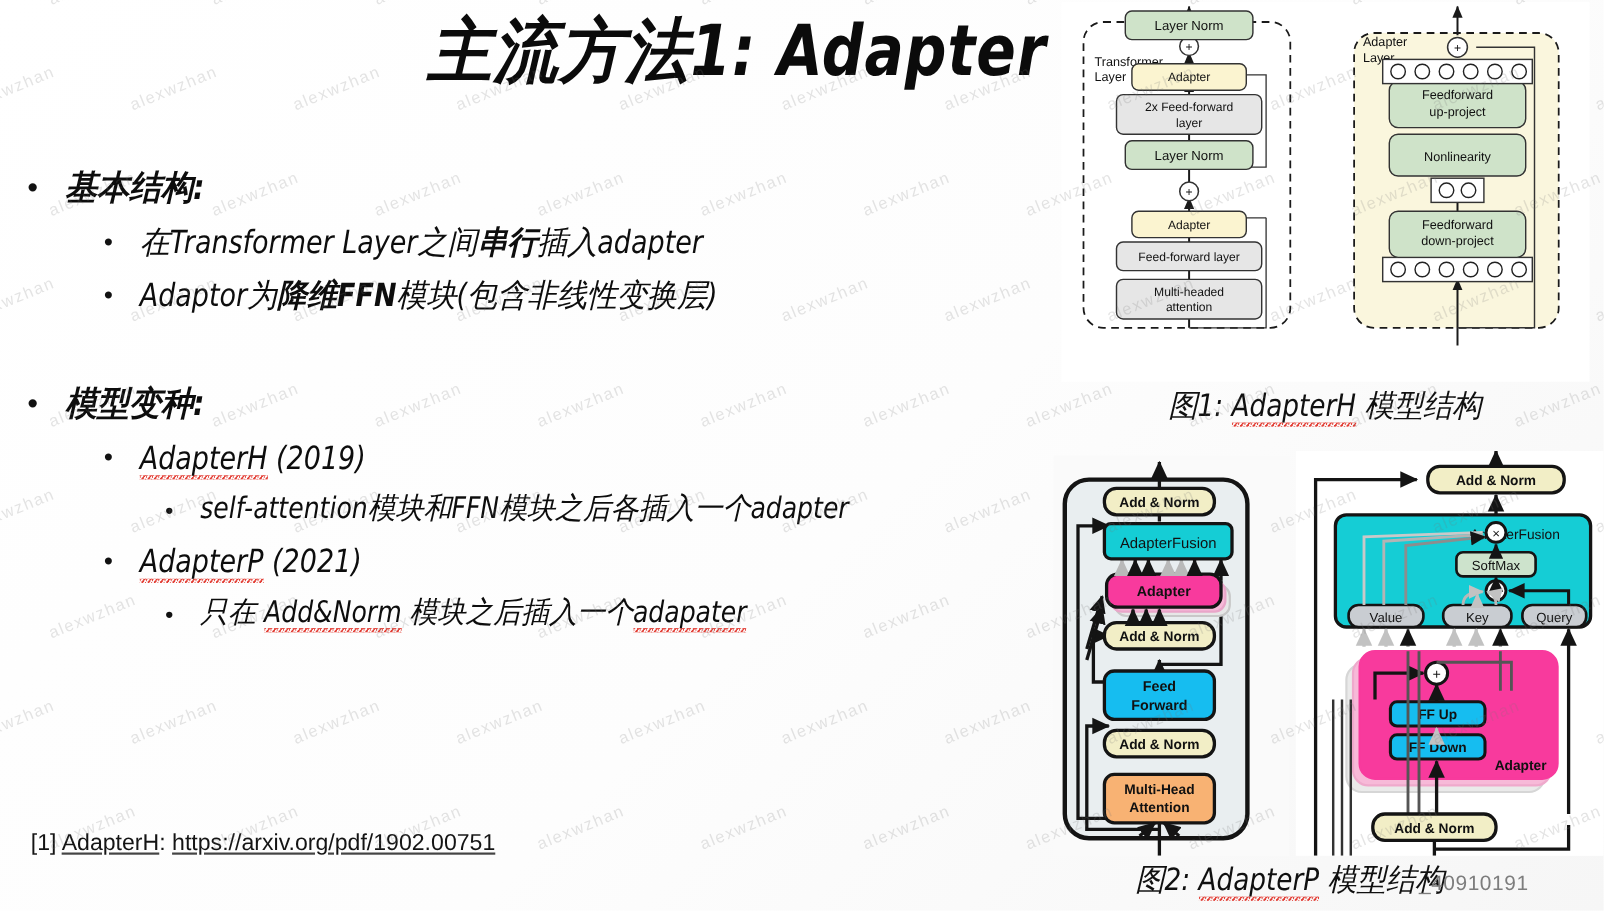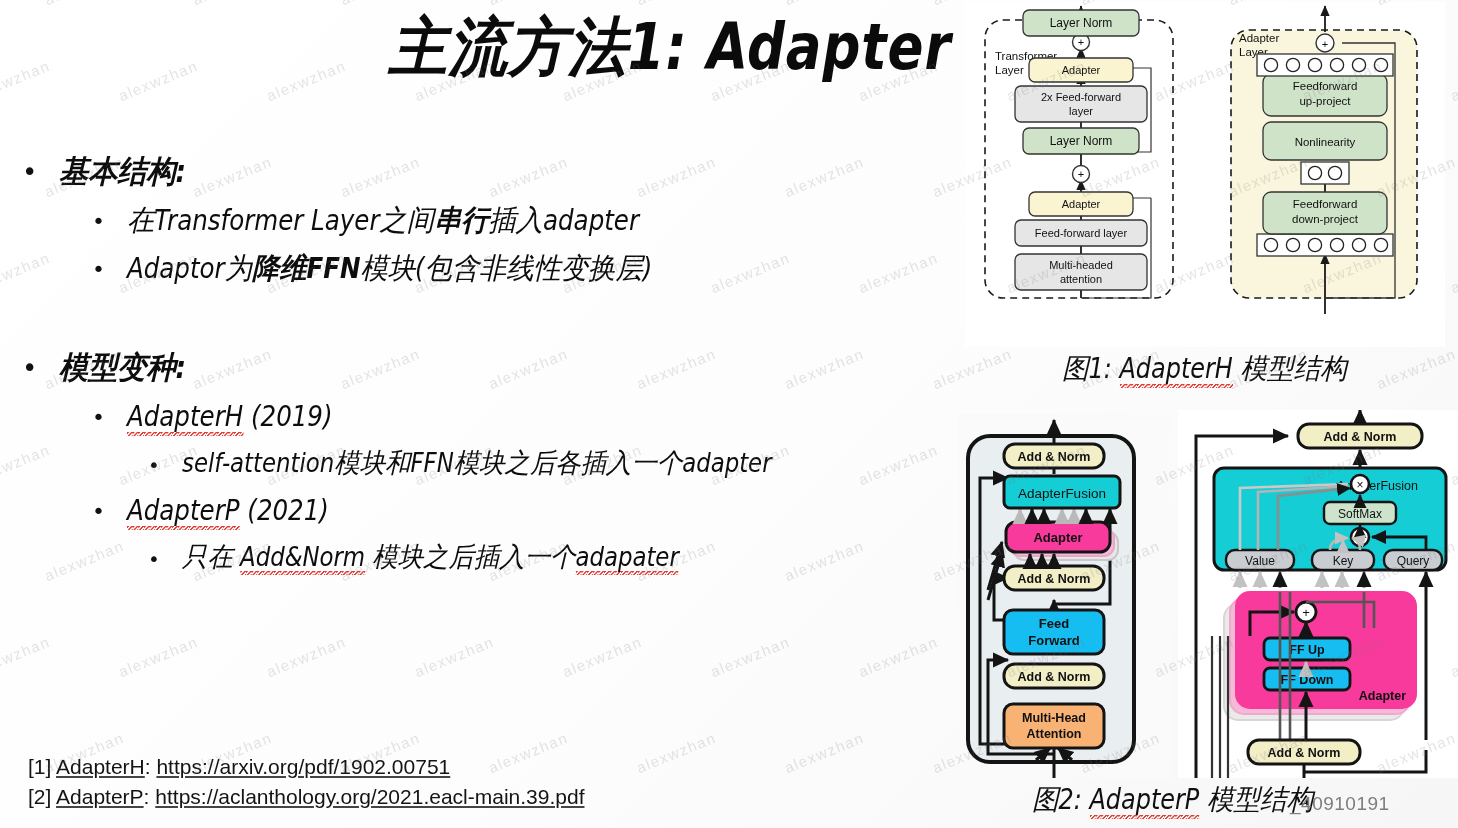--- a/index.html
+++ b/index.html
@@ -155,24 +155,20 @@
     <div class="row lvl3">
       <span class="dot">•</span>
       <span class="txt"><span>只在 </span><span class="sp-h">Add&amp;Norm</span><span> 模块之后插入一个</span><span class="sp-h">adapater</span></span>
     </div>
   </div>
 
   <div id="refs">
     <div class="ref">
       <span>[1]</span>
       <span class="u">AdapterH</span><span>: </span><span class="u">https://arxiv.org/pdf/1902.00751</span>
-    </div>
-    <div class="ref">
-      <span>[2]</span>
-      <span class="u">AdapterP</span><span>: </span><span class="u">https://aclanthology.org/2021.eacl-main.39.pdf</span>
     </div>
   </div>
 
   <div class="figpanel" id="fig1panel">
     <svg width="480" height="345" viewBox="0 0 480 345">
       <defs>
         <marker id="ah" markerWidth="7" markerHeight="7" refX="5.6" refY="3" orient="auto">
           <path d="M0,0.4 L6,3 L0,5.6 z" fill="#1a1a1a"></path>
         </marker>
       </defs>

